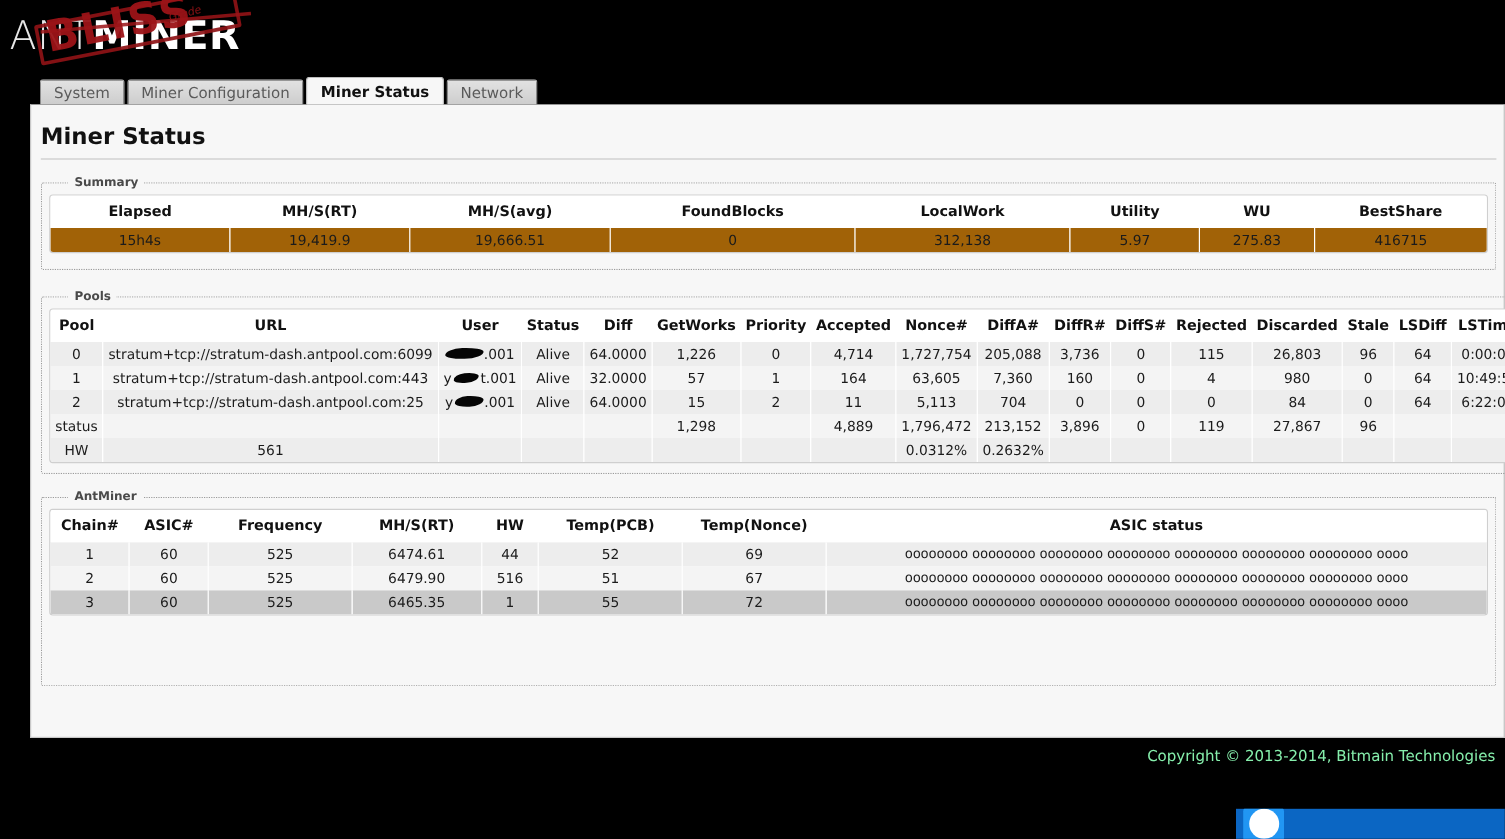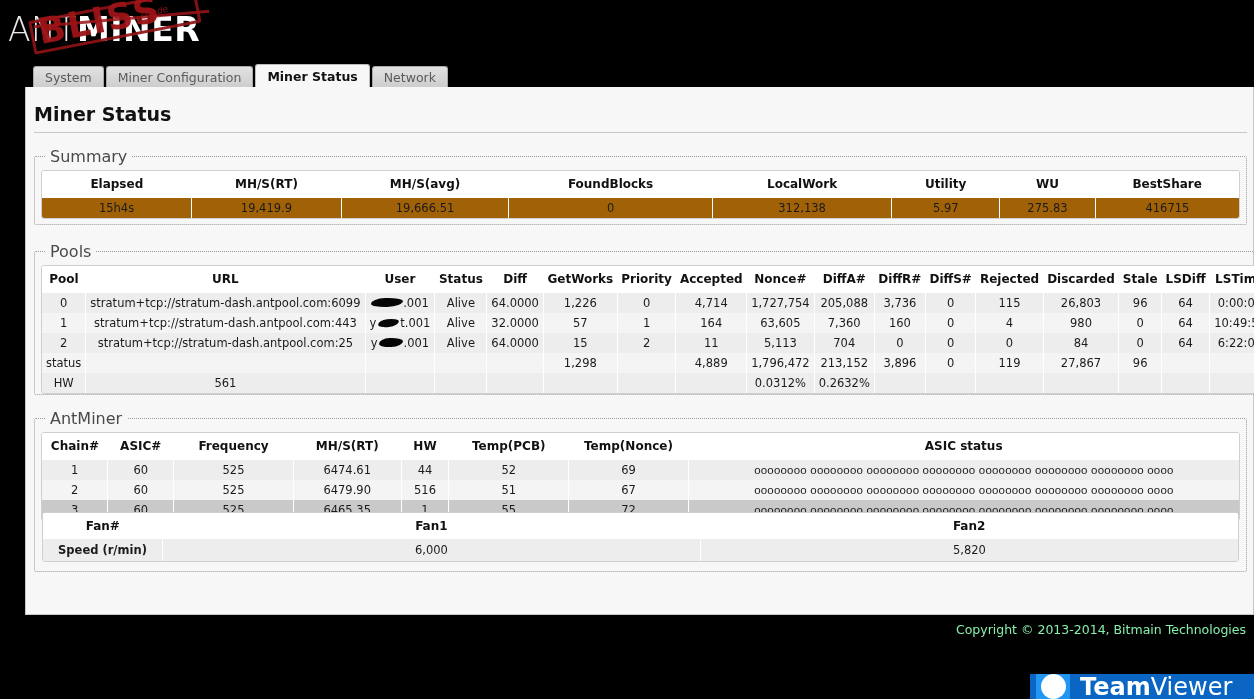--- a/index.html
+++ b/index.html
@@ -118,24 +118,24 @@
 
   
   fieldset {
     position: absolute;
     margin: 0; padding: 0;
     border: 1px dotted #9a9a9a;
     border-radius: 2px;
     background: transparent;
   }
   legend {
-    margin-left: 10px;
+    margin-left: 22px;
     padding: 0 5px;
-    font-size: 16px;
-    font-weight: 400;
+    font-size: 10px;
+    font-weight: 700;
     color: #4a4a4a;
   }
   .fs-summary { left: 8px; top: 60px; width: 1213px; height: 78px; }
   .fs-pools   { left: 8px; top: 155px; width: 1213px; height: 153px; }
   .fs-antminer{ left: 8px; top: 322px; width: 1213px; height: 163px; }
 
   
   table {
     border-collapse: collapse;
     border-spacing: 0;
@@ -491,43 +491,24 @@
             <td>1</td>
             <td>55</td>
             <td>72</td>
             <td class="asic">oooooooo oooooooo oooooooo oooooooo oooooooo oooooooo oooooooo oooo</td>
           </tr>
         </tbody>
       </table>
     </div>
   </fieldset>
 
-  <div class="fanbox">
-    <table class="fan-table">
-      <thead>
-        <tr>
-          <th style="width:10%">Fan#</th>
-          <th style="width:45%">Fan1</th>
-          <th style="width:45%">Fan2</th>
-        </tr>
-      </thead>
-      <tbody>
-        <tr>
-          <td>Speed (r/min)</td>
-          <td class="val">6,000</td>
-          <td class="val">5,820</td>
-        </tr>
-      </tbody>
-    </table>
-  </div>
 
 </div>
 
 <div class="footer">
   <div class="copyright">Copyright © 2013-2014, Bitmain Technologies</div>
 </div>
 
 <div class="tv">
   <div class="tv-icon">
     <div class="dot"></div>
   </div>
-  <div class="tv-label"><span>Team</span><span class="light">Viewer</span></div>
 </div>
 
 </body></html>

